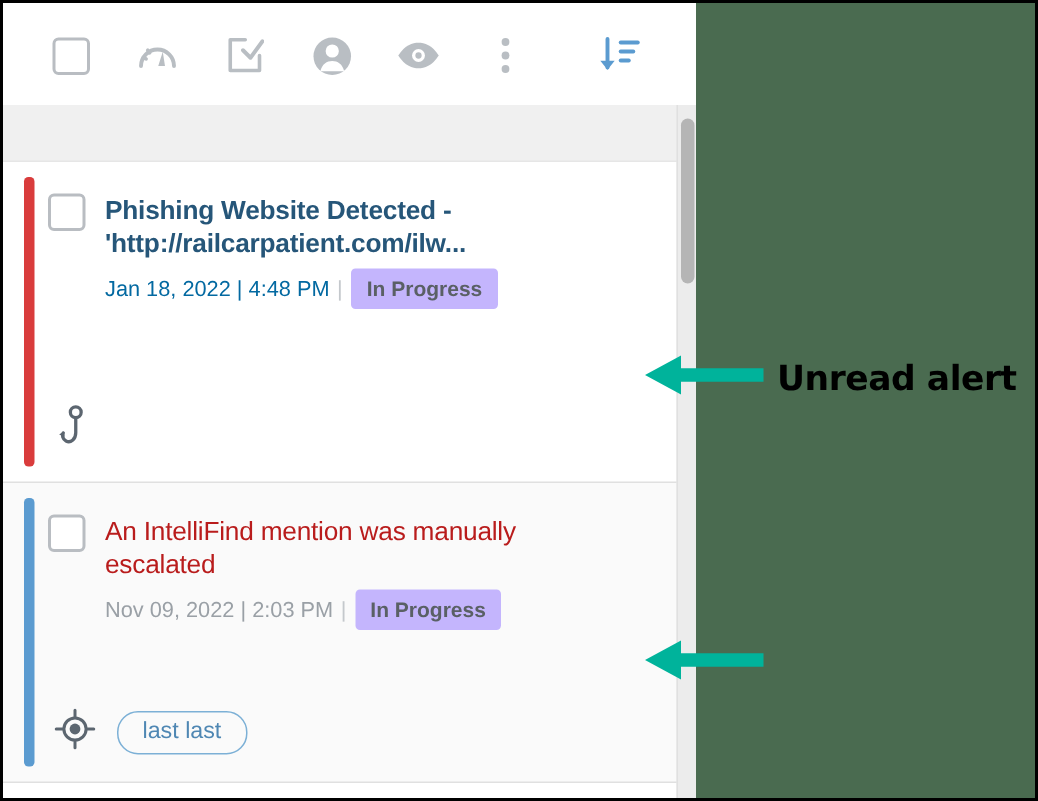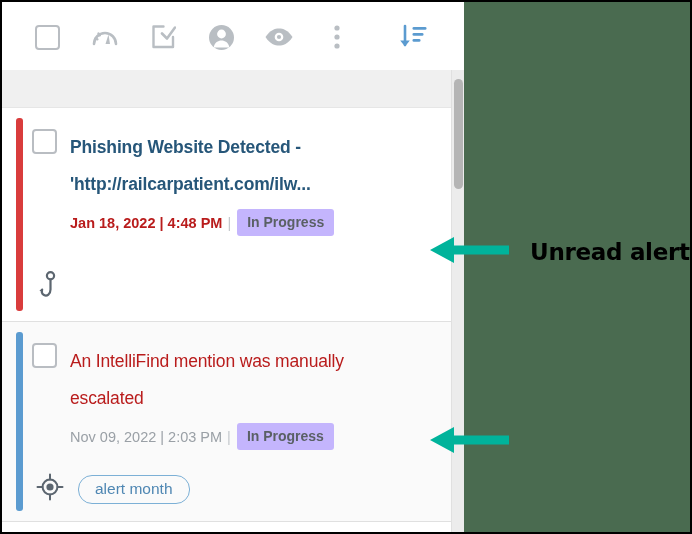--- a/index.html
+++ b/index.html
@@ -125,37 +125,37 @@
     bottom: 0;
   }
   .row-head {
     display: flex;
     align-items: flex-start;
     gap: 13px;
     padding-top: 21px;
   }
   .title {
     font-size: 17.5px;
-    line-height: 37px;
+    line-height: 22px;
     letter-spacing: -0.15px;
     color: #27587f;
     max-width: 330px;
   }
   .title.bold { font-weight: bold; color: #265679; }
   .title.normal { font-weight: normal; color: #b91c1c; }
   .meta {
     display: flex;
     align-items: center;
     font-size: 14.5px;
     color: #9aa0a6;
     margin-left: 38px;
     margin-top: 6px;
   }
   .meta .datetime { white-space: nowrap; }
-  .meta.bold-meta .datetime { font-weight: bold; color: #b91c1c; }
+  .meta.bold-meta .datetime { font-weight: normal; color: #0369a1; }
   .meta .sep { margin: 0 6px 0 5px; color: #c4c8cc; }
   .badge {
     display: inline-block;
     background: #c4b5fd;
     color: #5a6065;
     font-size: 14px;
     font-weight: bold;
     padding: 5px 10px 6px 10px;
     border-radius: 3px;
     white-space: nowrap;
@@ -196,21 +196,21 @@
     height: 110px;
     background: #b5b5b5;
     border-radius: 5px;
     cursor: pointer;
   }
   
   .anno {
     position: absolute;
     display: flex;
     align-items: center;
-    gap: 20px;
+    gap: 8px;
   }
   .anno-label {
     font-family: "DejaVu Sans", sans-serif;
     font-weight: bold;
     font-size: 23px;
     color: #000000;
     white-space: nowrap;
     letter-spacing: -0.3px;
   }
   .anno-1 { left: 428px; top: 232px; }
@@ -323,21 +323,21 @@
             <span class="badge">In Progress</span>
           </div>
           <div class="row-foot">
             <span>
               <svg width="28" height="28" viewBox="0 0 28 28">
                 <circle cx="14" cy="14" r="7.4" fill="none" stroke="#5c6670" stroke-width="2"></circle>
                 <circle cx="14" cy="14" r="3.6" fill="#5c6670"></circle>
                 <path d="M14 1.5 V6.4 M14 21.6 V26.5 M1.5 14 H6.4 M21.6 14 H26.5" stroke="#5c6670" stroke-width="2" stroke-linecap="round"></path>
               </svg>
             </span>
-            <span class="tag-pill">alert month</span>
+            <span class="tag-pill">last last</span>
           </div>
         </div>
       </div>
     </div>
 
     <div class="scroll-track">
       <div class="scroll-thumb"></div>
     </div>
   </div>
 

